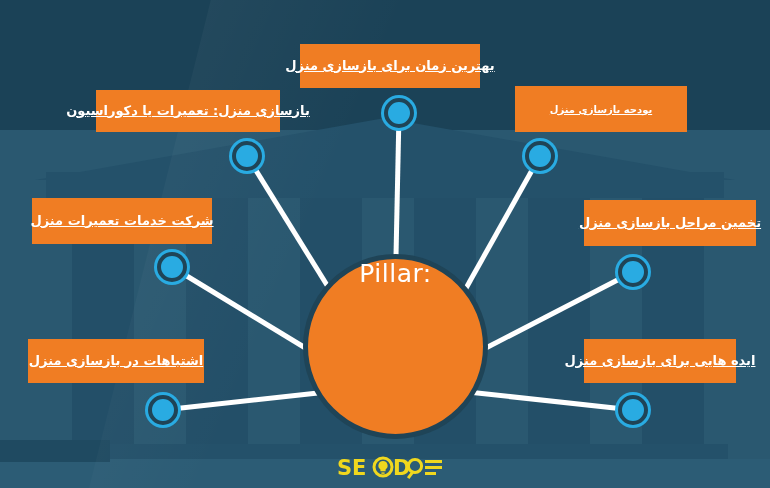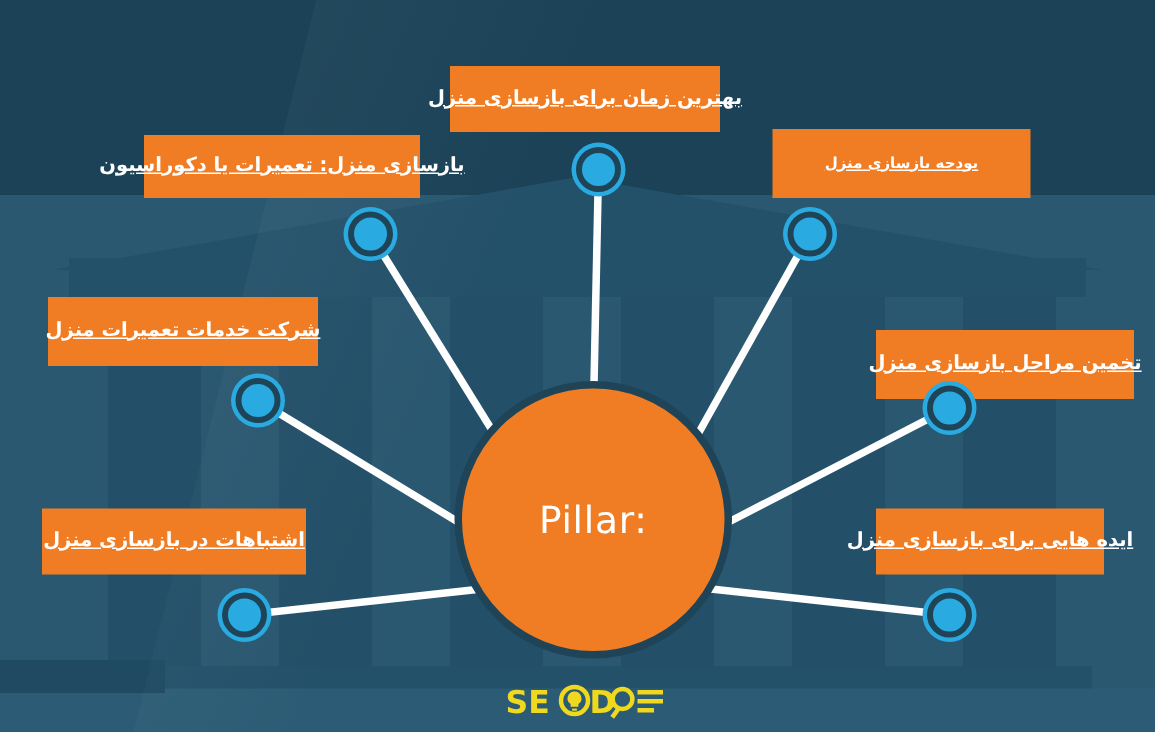--- a/index.html
+++ b/index.html
@@ -109,21 +109,21 @@
     top: 254px;
     width: 185px;
     height: 185px;
     border-radius: 50%;
     background: #f07d23;
     border: 5px solid #1f4457;
     box-sizing: border-box;
     display: flex;
     flex-direction: column;
     align-items: center;
-    justify-content: center;
+    justify-content: space-between;
     gap: 6px;
   }
   .hub-en {
     color: #ffffff;
     font-size: 25px;
     letter-spacing: 0.5px;
   }
   .hub-fa {
     color: #ffffff;
     font-size: 27px;
@@ -226,21 +226,21 @@
       <div class="label two-line" style="left: 515px; top: 86px; width: 172px; height: 46px;">
         <div>
           <div>بودجه بازسازی منزل</div>
         </div>
       </div>
       <div class="node" style="left: 540px; top: 156px;"></div>
       <div class="label" style="left: 32px; top: 198px; width: 180px; height: 46px;">
         <span>شرکت خدمات تعمیرات منزل</span>
       </div>
       <div class="node" style="left: 172px; top: 267px;"></div>
-      <div class="label" style="left: 584px; top: 220px; width: 172px; height: 46px;">
+      <div class="label" style="left: 584px; top: 200px; width: 172px; height: 46px;">
         <span>تخمین مراحل بازسازی منزل</span>
       </div>
       <div class="node" style="left: 633px; top: 272px;"></div>
       <div class="label" style="left: 28px; top: 339px; width: 176px; height: 44px;">
         <span>اشتباهات در بازسازی منزل</span>
       </div>
       <div class="node" style="left: 163px; top: 410px;"></div>
       <div class="label" style="left: 584px; top: 339px; width: 152px; height: 44px;">
         <span>ایده هایی برای بازسازی منزل</span>
       </div>

